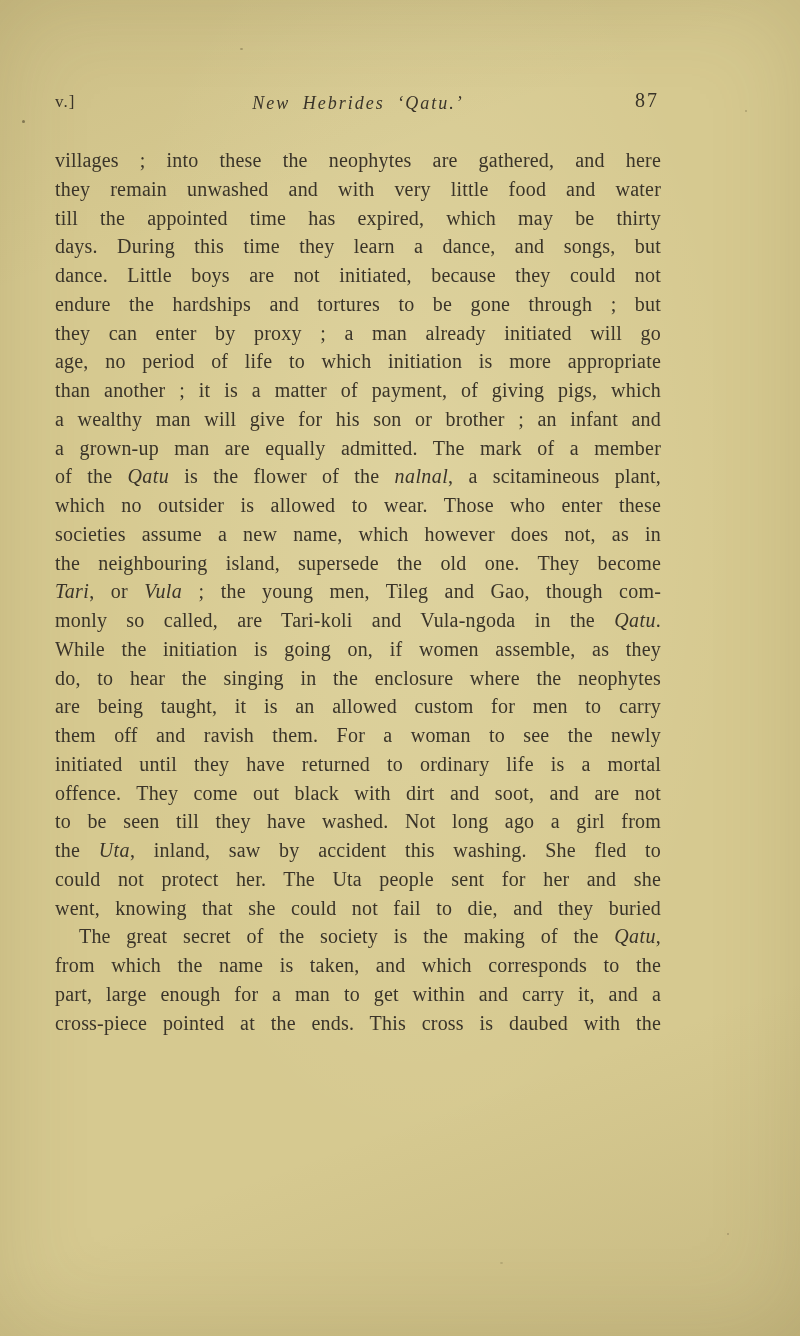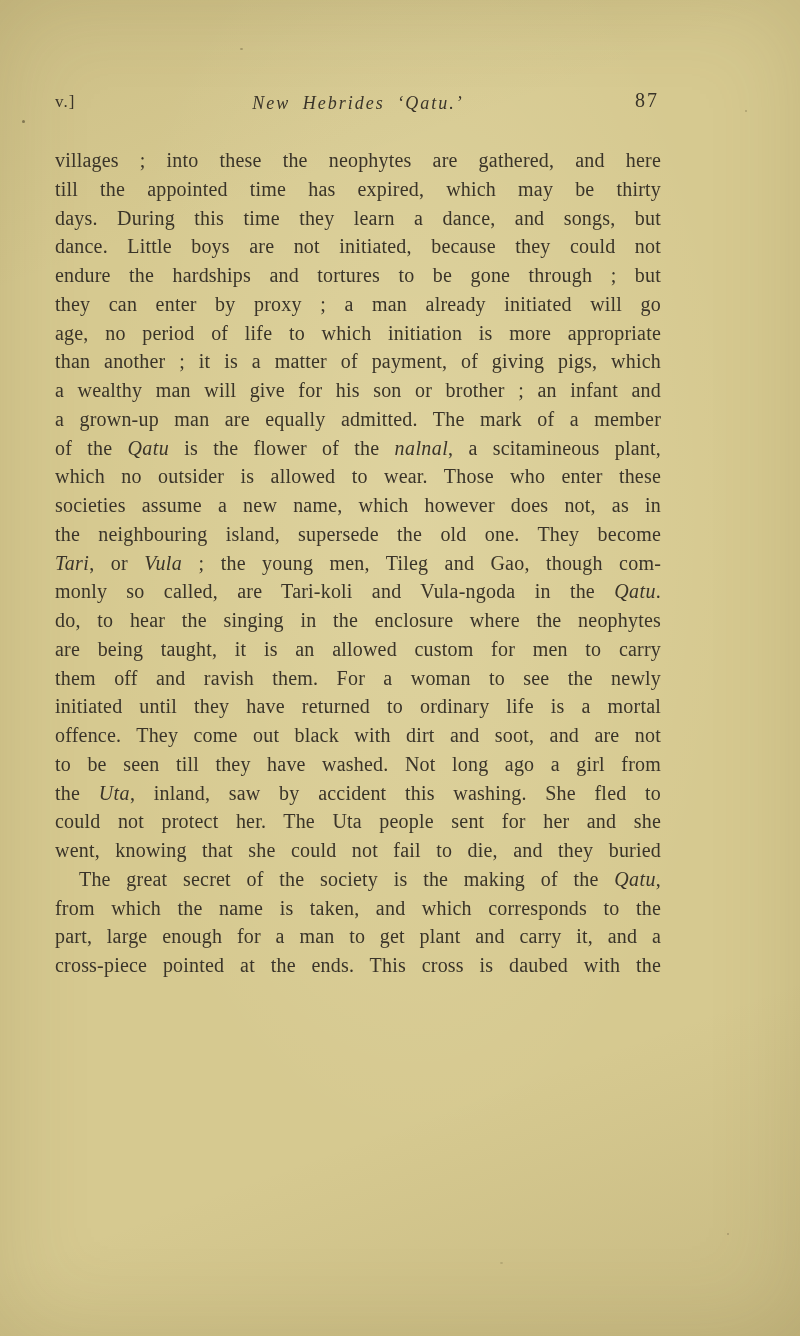--- a/index.html
+++ b/index.html
@@ -71,43 +71,45 @@
 
   <div class="running-header">
     <span class="chapter-marker">v.]</span>
     <span class="running-title">New Hebrides ‘Qatu.’</span>
     <span class="page-number">87</span>
   </div>
 
   <div class="body-text">
 
   <div class="line">villages ; into these the neophytes are gathered, and here</div>
+      <div class="line">they remain unwashed and with very little food and water</div>
       <div class="line">till the appointed time has expired, which may be thirty</div>
       <div class="line">days. During this time they learn a dance, and songs, but</div>
       <div class="line">dance. Little boys are not initiated, because they could not</div>
       <div class="line">endure the hardships and tortures to be gone through ; but</div>
       <div class="line">they can enter by proxy ; a man already initiated will go</div>
       <div class="line">age, no period of life to which initiation is more appropriate</div>
       <div class="line">than another ; it is a matter of payment, of giving pigs, which</div>
       <div class="line">a wealthy man will give for his son or brother ; an infant and</div>
       <div class="line">a grown-up man are equally admitted. The mark of a member</div>
       <div class="line">of the <i>Qatu</i> is the flower of the <i>nalnal</i>, a scitamineous plant,</div>
       <div class="line">which no outsider is allowed to wear. Those who enter these</div>
       <div class="line">societies assume a new name, which however does not, as in</div>
       <div class="line">the neighbouring island, supersede the old one. They become</div>
       <div class="line"><i>Tari</i>, or <i>Vula</i> ; the young men, Tileg and Gao, though com-</div>
       <div class="line">monly so called, are Tari-koli and Vula-ngoda in the <i>Qatu</i>.</div>
+      <div class="line">While the initiation is going on, if women assemble, as they</div>
       <div class="line">do, to hear the singing in the enclosure where the neophytes</div>
       <div class="line">are being taught, it is an allowed custom for men to carry</div>
       <div class="line">them off and ravish them. For a woman to see the newly</div>
       <div class="line">initiated until they have returned to ordinary life is a mortal</div>
       <div class="line">offence. They come out black with dirt and soot, and are not</div>
       <div class="line">to be seen till they have washed. Not long ago a girl from</div>
       <div class="line">the <i>Uta</i>, inland, saw by accident this washing. She fled to</div>
       <div class="line">could not protect her. The Uta people sent for her and she</div>
       <div class="line">went, knowing that she could not fail to die, and they buried</div>
       <div class="line indent">The great secret of the society is the making of the <i>Qatu</i>,</div>
       <div class="line">from which the name is taken, and which corresponds to the</div>
-      <div class="line">part, large enough for a man to get plant and carry it, and a</div>
+      <div class="line">part, large enough for a man to get within and carry it, and a</div>
       <div class="line">cross-piece pointed at the ends. This cross is daubed with the</div>
     </div>
 
 </div>
 
 </body></html>

